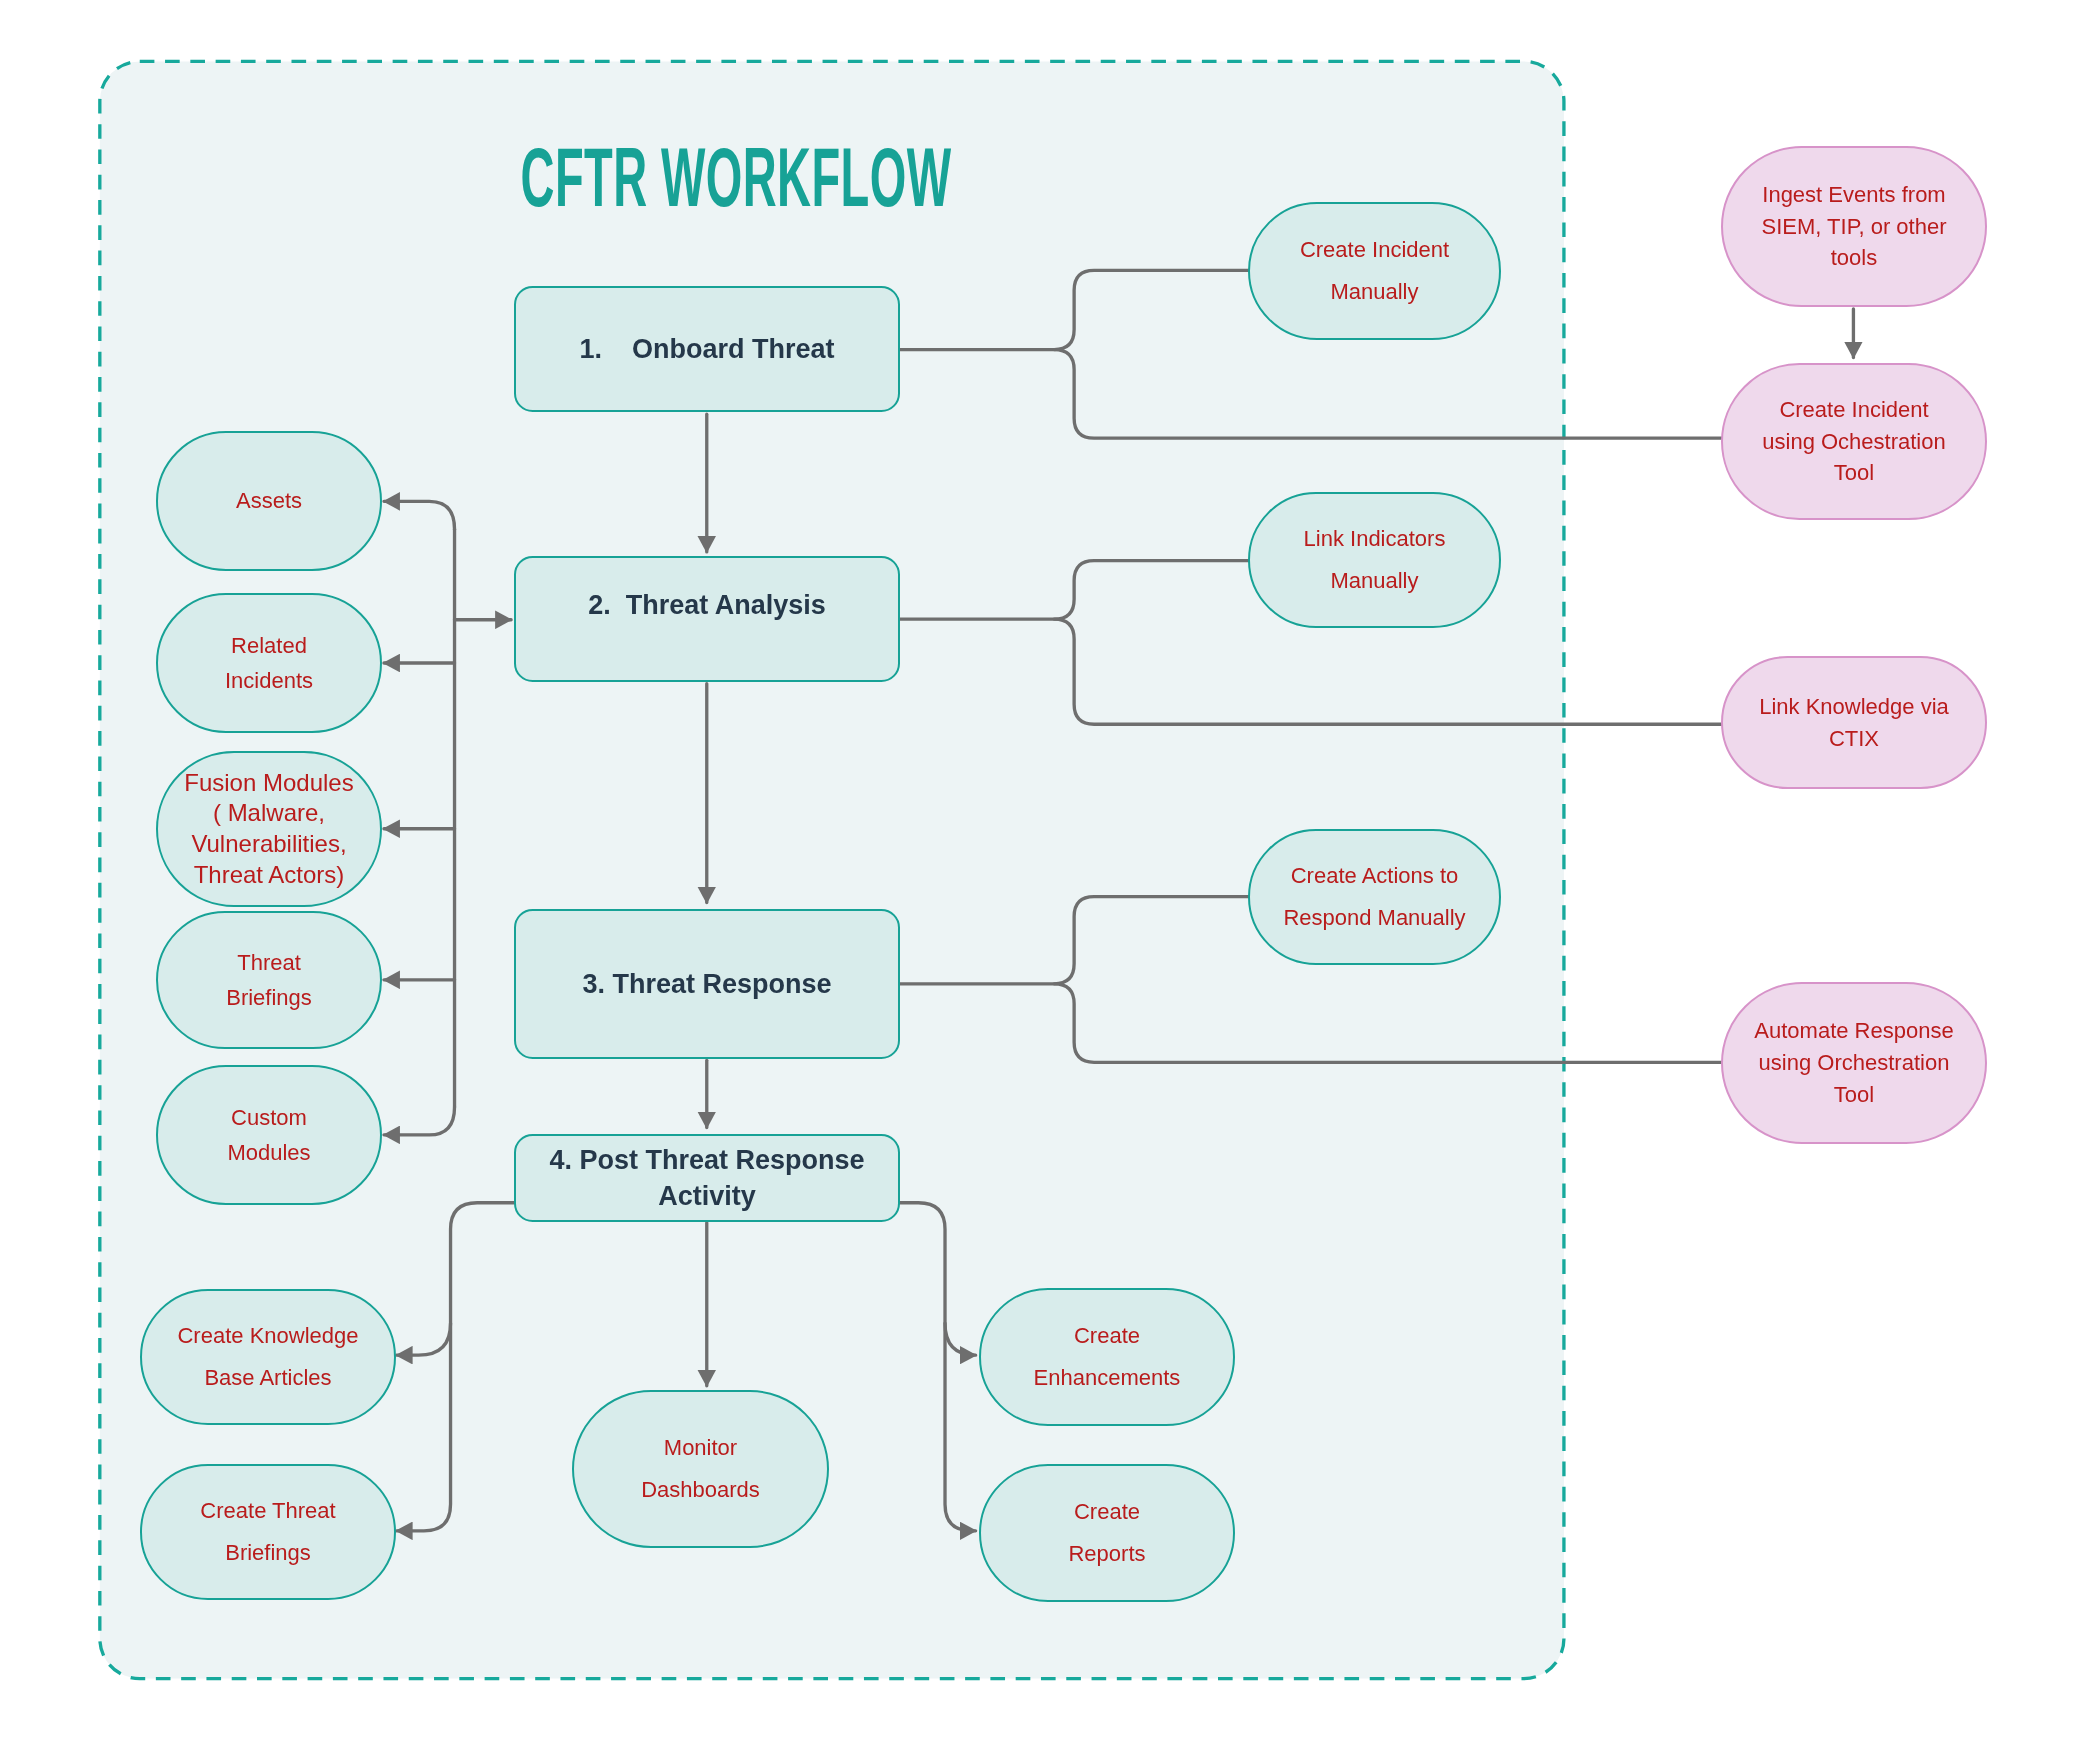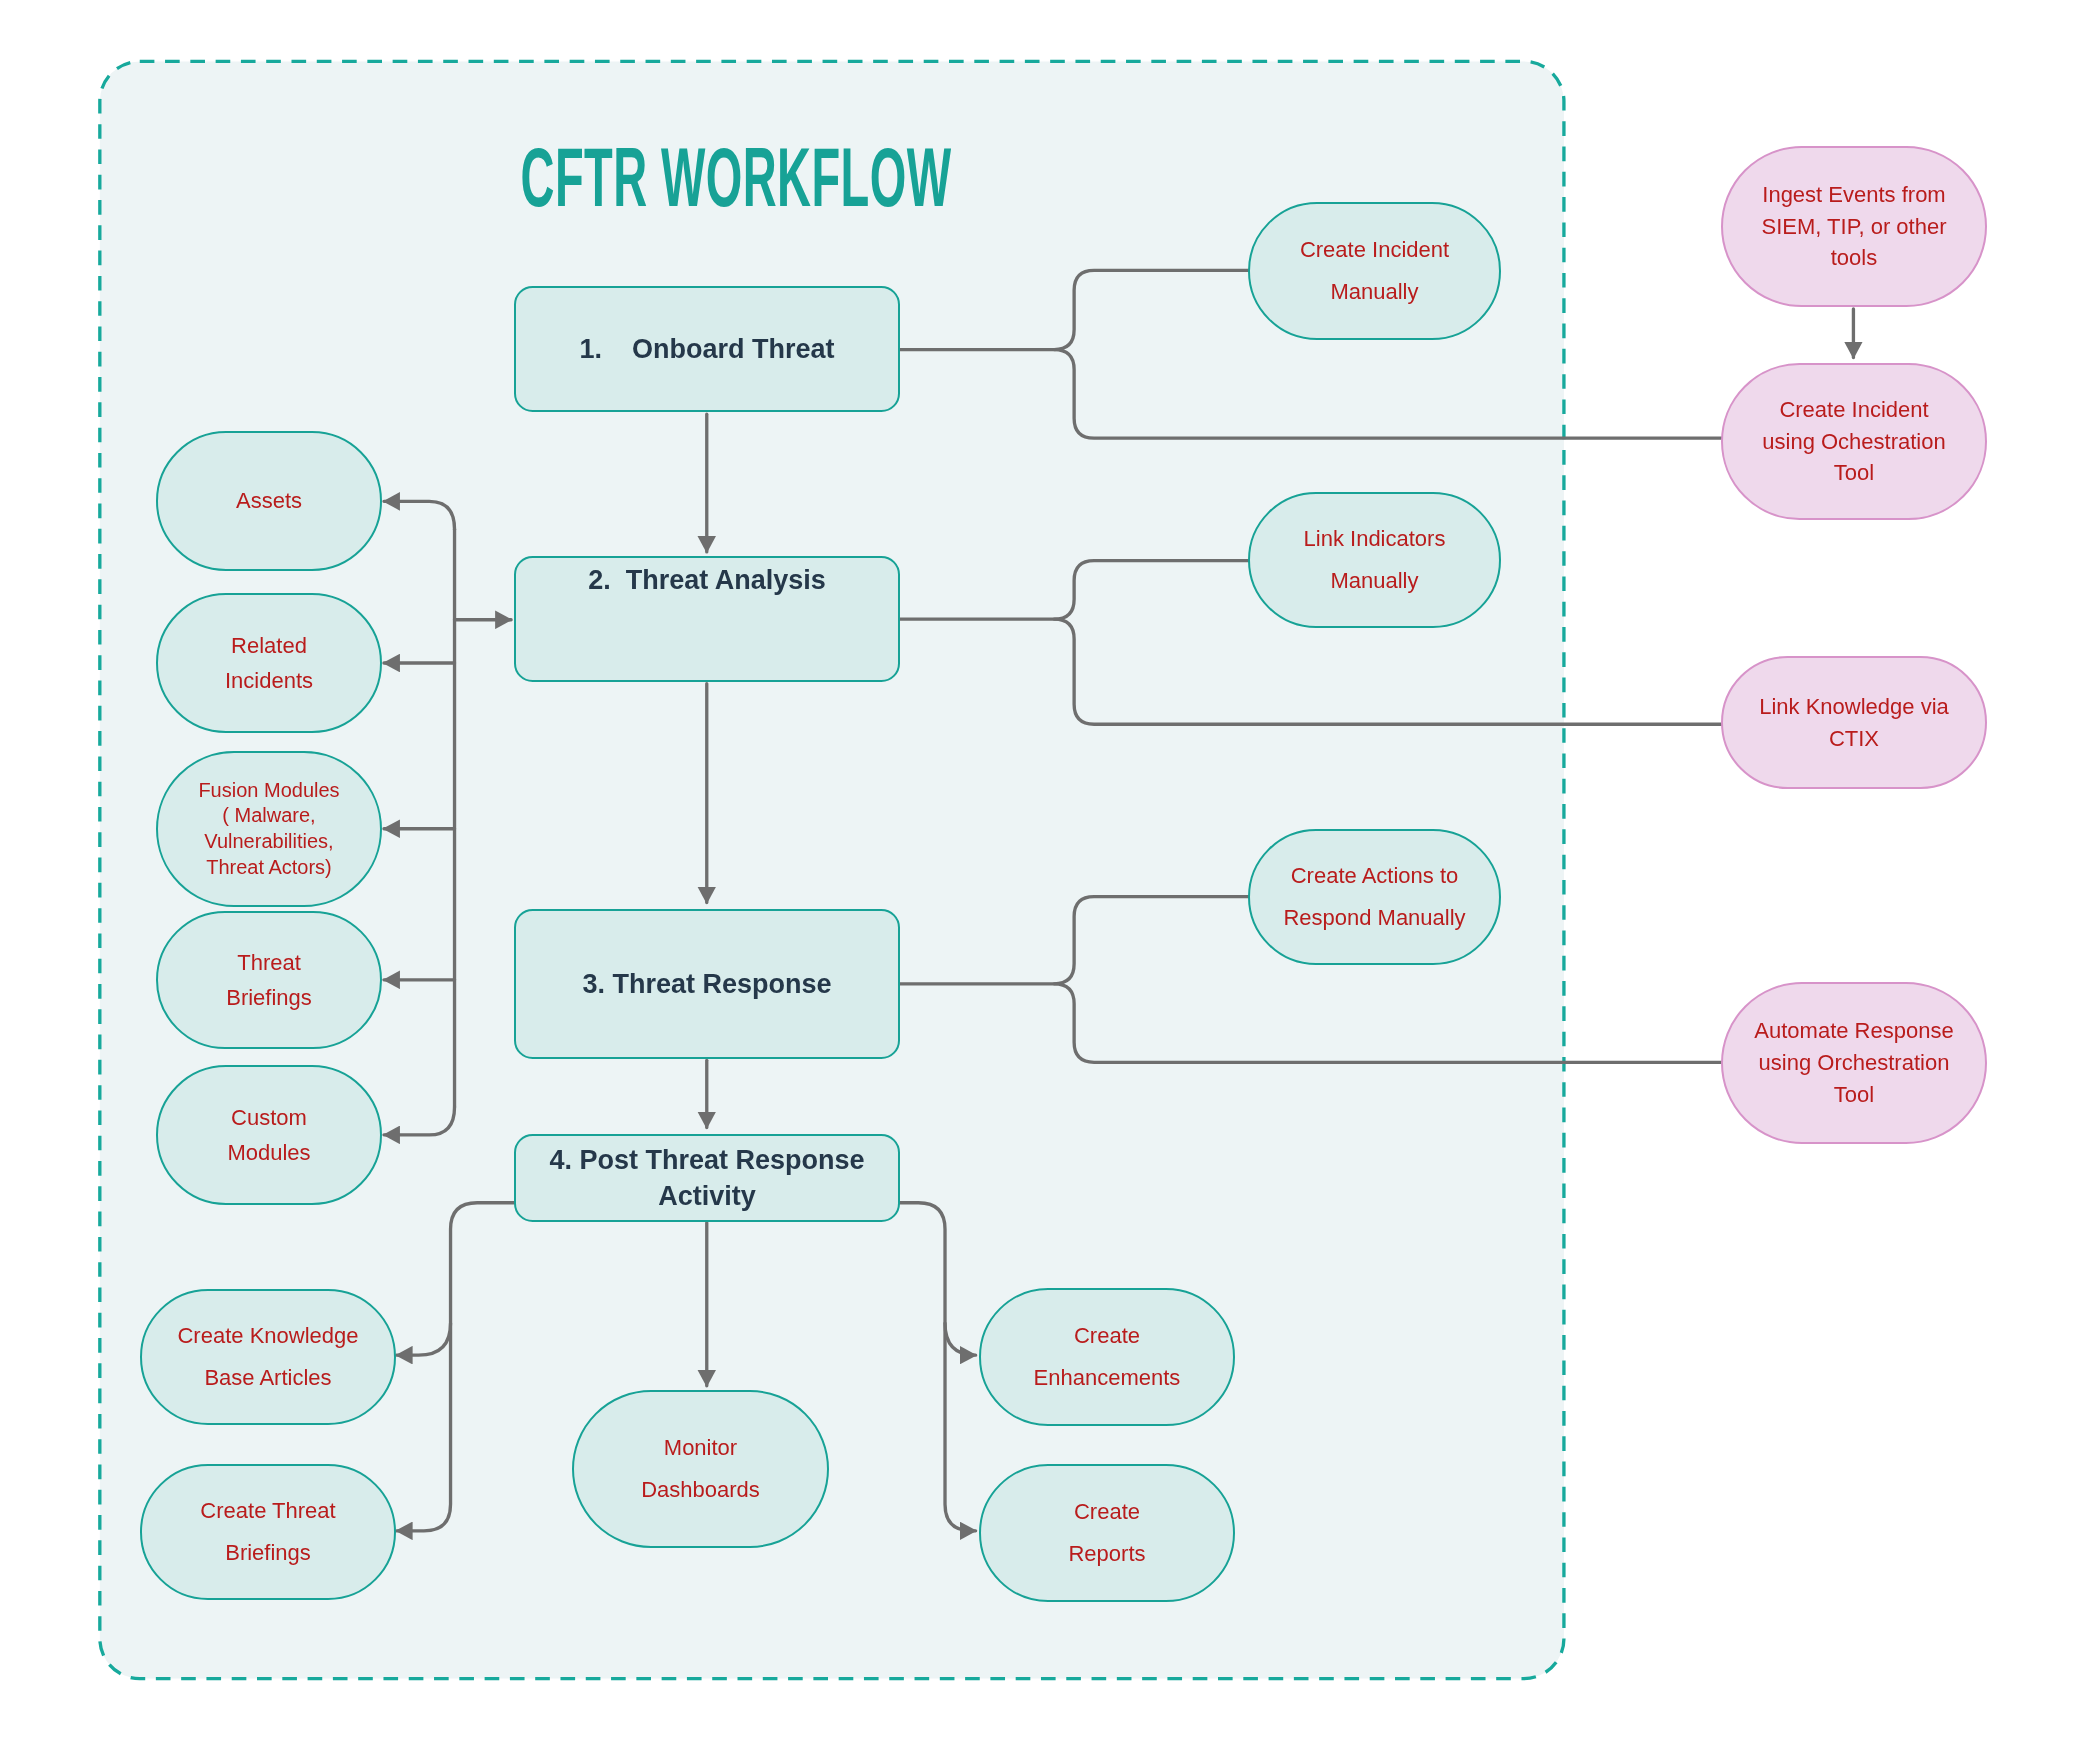--- a/index.html
+++ b/index.html
@@ -15,38 +15,38 @@
     transform:scaleX(0.56); transform-origin:center;
   }
 
   .box {
     position:absolute; background:#D8ECEB; border:2.7px solid #17A296; border-radius:18.6px;
     color:#25384A; font-weight:600; font-size:27px; line-height:1.35;
     display:flex; align-items:center; justify-content:center; text-align:center;
     box-sizing:border-box;
   }
   .box .box-label { white-space:pre-wrap; }
-  .box.step2 { flex-direction:column; justify-content:flex-start; padding-top:4px; }
+  .box.step2 { flex-direction:column; justify-content:flex-start; padding-top:29px; }
   .box.step2 .box-label { margin-bottom:10.7px; }
   .btn-row { display:flex; gap:16.6px; align-items:flex-start; }
   .chip {
     background:#1FA496; color:#ffffff; border-radius:13.3px;
     font-size:17.3px; font-weight:700; line-height:1.2;
     display:flex; align-items:center; justify-content:center; text-align:center;
     box-sizing:border-box; padding:2.7px 6.7px;
   }
 
   .pill {
     position:absolute; background:#D8ECEB; border:2.3px solid #17A296; border-radius:665px;
     color:#b91c1c; font-size:22px; font-weight:500; line-height:1.6;
     display:flex; align-items:center; justify-content:center; text-align:center;
     white-space:pre-line; box-sizing:border-box; padding:0 12px;
   }
   .pill.wide-gap { line-height:1.9; }
-  .pill.tight { line-height:1.28; font-size:20px; }
+  .pill.tight { line-height:1.28; font-size:24px; }
   .pill.pink { background:#EFD9EC; border-color:#D793C9; line-height:1.45; }
 </style>
 </head>
 <body>
 
 <div class="canvas">
 
   <svg class="wires" viewBox="0 0 3151 2617">
     <defs>
       <marker id="arrow" markerUnits="userSpaceOnUse" markerWidth="26" markerHeight="28" refX="24" refY="14" orient="auto">

